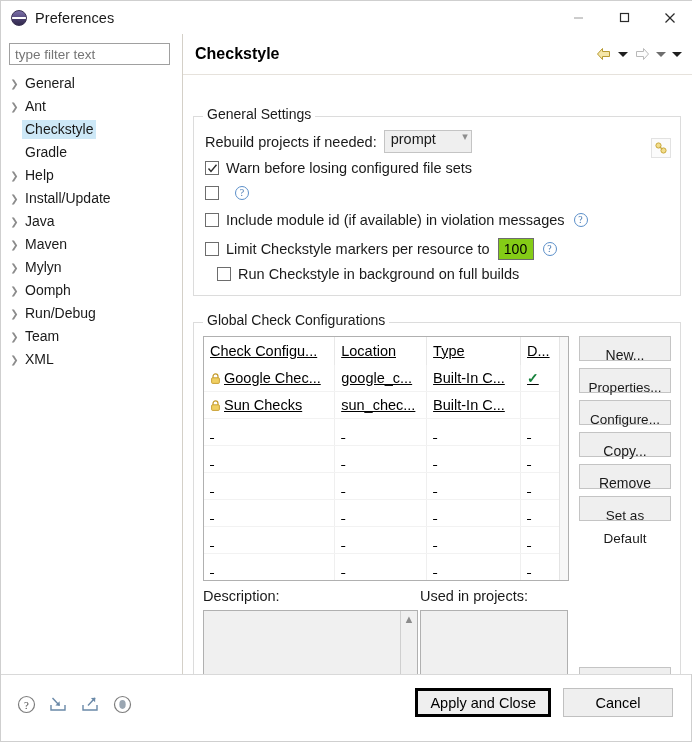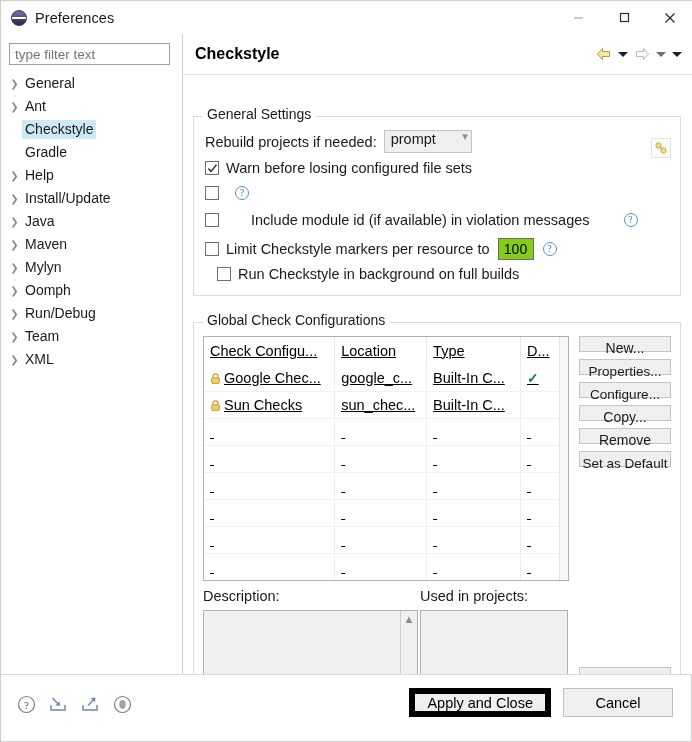--- a/index.html
+++ b/index.html
@@ -163,24 +163,24 @@
   }
   .check-green { color: #17823c; font-size: 14px; font-weight: bold; }
   .tbl-scroll {
     position: absolute; right: 0; top: 0; width: 9px; height: 100%;
     background: #f7f7f7; border-left: 1px solid #e4e4e4; box-sizing: border-box;
   }
 
   
   .btncol { position: absolute; left: 386px; top: 14px; width: 92px; }
   .btn {
-    display: block; width: 100%; height: 16px; margin-bottom: 7px;
+    display: block; width: 100%; height: 25px; margin-bottom: 7px;
     background: #efefef; border: 1px solid #c4c4c4; box-sizing: border-box;
     font-size: 14px; color: #1a1a1a; font-family: "Liberation Sans", sans-serif;
-    text-align: center; line-height: 23px; padding: 0;
+    text-align: center; line-height: 23px; padding: 7px;
   }
   .btn.wide { font-size: 13.5px; }
 
   
   .desc-label { position: absolute; font-size: 14.5px; color: #1a1a1a; }
   #desc-label { left: 10px; top: 266px; }
   #used-label { left: 227px; top: 266px; }
   .descbox {
     position: absolute; top: 288px; height: 80px;
     border: 1px solid #b0b0b0; background: #f0f0f0; box-sizing: border-box;
@@ -206,21 +206,21 @@
   }
   .bb-icons { position: absolute; left: 14px; top: 18px; display: flex; gap: 10px; align-items: center; }
   .bb-ico { width: 22px; height: 22px; display: flex; align-items: center; justify-content: center; }
   .bb-buttons { position: absolute; right: 18px; top: 13px; display: flex; gap: 12px; }
   .dlg-btn {
     height: 29px; min-width: 110px; padding: 0 12px;
     background: #efefef; border: 1px solid #c0c0c0; box-sizing: border-box;
     font-size: 14.5px; color: #000; font-family: "Liberation Sans", sans-serif;
   }
   .dlg-btn.primary {
-    background: #efefef; border: 6px solid #000000; outline: 1px solid #ffffff;
+    background: #efefef; border: 3px solid #000000; outline: 1px solid #ffffff;
     min-width: 132px;
   }
 </style>
 </head>
 <body>
 
 <div id="app">
 
   <div class="titlebar">
     <div class="tb-icon"></div>
@@ -358,21 +358,21 @@
               <svg width="11" height="11" viewBox="0 0 11 11">
                 <path d="M1.5 5.5 L4 8.5 L9.5 1.8" fill="none" stroke="#2b2b2b" stroke-width="1.4"></path>
               </svg>
             </span>
             <span>Warn before losing configured file sets</span>
           </div>
           <div class="row" style="left: 12px; top: 70px;">
             <span class="cb"></span>
             <span class="qmark" style="margin-left: 9px;">?</span>
           </div>
-          <div class="row" style="left: 12px; top: 96px; gap: 25px;">
+          <div class="row" style="left: 12px; top: 96px;">
             <span class="cb"></span>
             <span>Include module id (if available) in violation messages</span>
             <span class="qmark" style="margin-left: 9px;">?</span>
           </div>
           <div class="row" style="left: 12px; top: 122px;">
             <span class="cb"></span>
             <span>Limit Checkstyle markers per resource to</span>
             <span class="numbox" style="margin-left: 8px;">100</span>
             <span class="qmark" style="margin-left: 9px;">?</span>
           </div>

